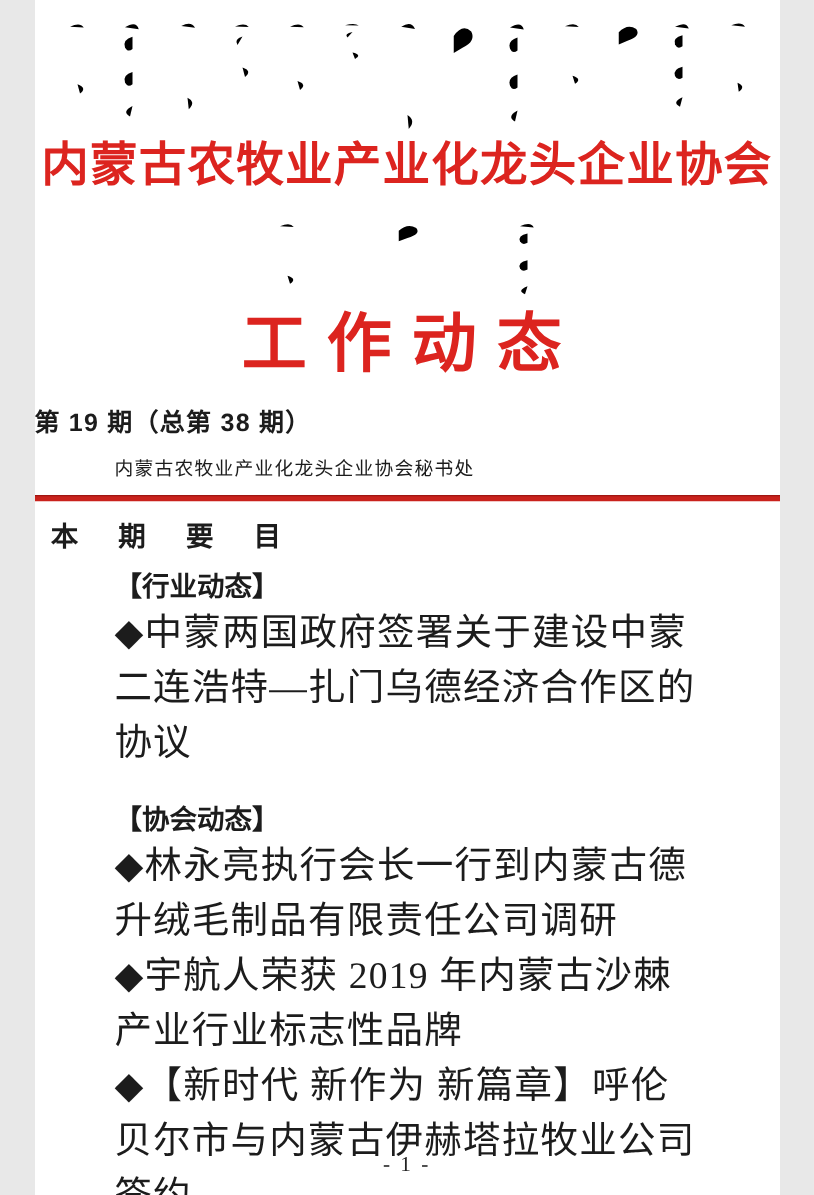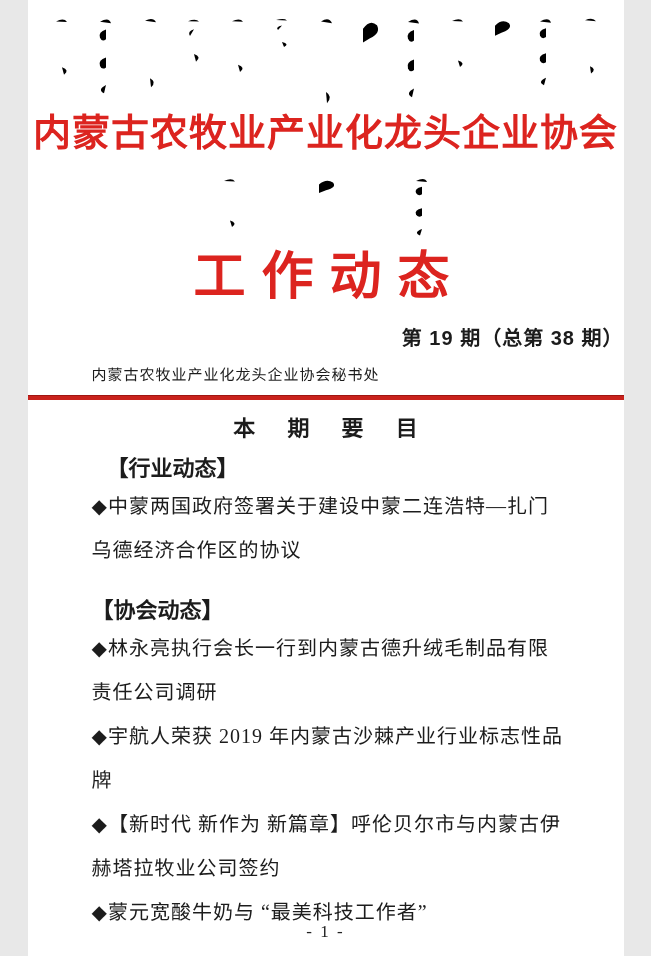--- a/index.html
+++ b/index.html
@@ -17,43 +17,43 @@
   
   .org-title{
     margin:2px 0 0 0;text-align:center;color:#dc241f;
     font-size:38px;font-weight:bold;letter-spacing:1px;line-height:50px;
   }
   .newsletter-title{
     margin:4px 0 0 0;text-align:center;color:#dc241f;
     font-size:52px;font-weight:bold;letter-spacing:16px;padding-left:8px;line-height:70px;
   }
   .issue-line{
-    margin-top:10px;text-align:right;font-size:20px;font-weight:bold;
+    margin-top:10px;text-align:left;font-size:20px;font-weight:bold;
     font-family:"Liberation Sans","DejaVu Sans",sans-serif;letter-spacing:1px;
   }
   .pub-row{
     margin-top:12px;display:flex;justify-content:space-between;
     padding:0 58px 0 64px;font-size:15px;font-weight:500;letter-spacing:1px;
   }
   .red-rule{margin-top:11px;height:4px;width:100%;background:#c9221c;border-top:1px solid #a01612;}
   
   .toc-heading{
-    margin-top:14px;text-align:center;font-size:22px;font-weight:bold;
+    margin-top:14px;text-align:left;font-size:22px;font-weight:bold;
     font-family:"Liberation Sans","DejaVu Sans",sans-serif;
     letter-spacing:13px;padding-left:13px;line-height:30px;
   }
   .toc{padding:0 58px 0 64px;}
   .section-title{
     font-size:22px;font-weight:bold;line-height:30px;
     font-family:"Liberation Sans","DejaVu Sans",sans-serif;
   }
-  .section-title.first{margin-top:10px;margin-left:15px;}
+  .section-title.first{margin-top:10px;}
   .section-title.second{margin-top:24px;}
   .toc-item{
-    margin:0;font-size:20px;line-height:44px;letter-spacing:1px;
+    margin:0;font-size:30px;line-height:44px;letter-spacing:1px;
     font-style:normal;
   }
   
   .page-footer{
     position:absolute;left:0;bottom:14px;width:100%;
     text-align:center;font-size:17px;letter-spacing:2px;color:#222;
   }
 </style>
 </head>
 <body>

